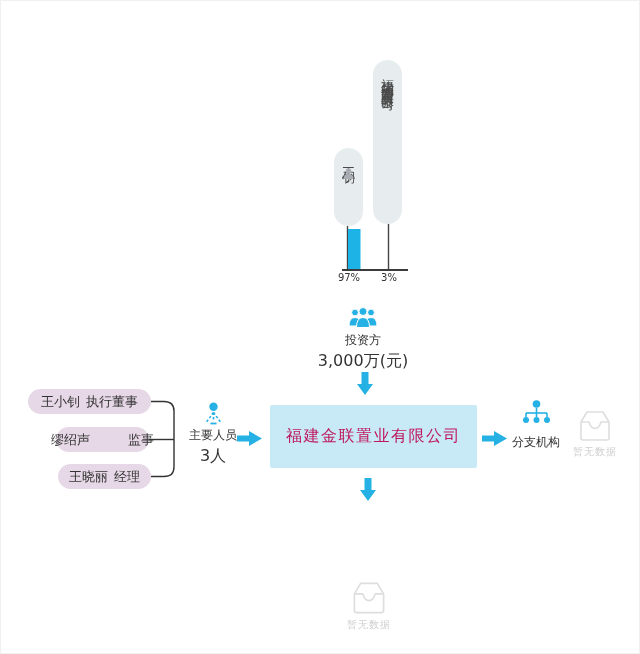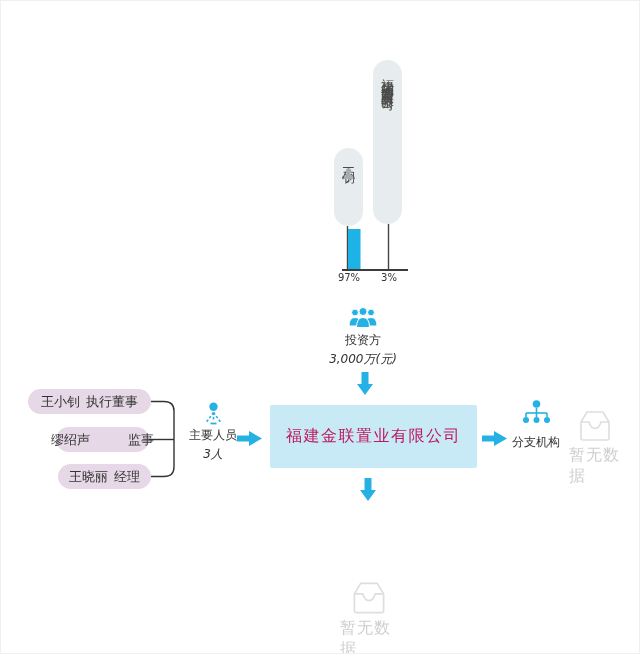--- a/index.html
+++ b/index.html
@@ -19,21 +19,21 @@
   .pill-a { left:333px; top:147px; width:29px; height:78px; padding-top:9px; }
   .pill-b { left:372px; top:59px;  width:29px; height:164px; padding-top:8px; }
   .pill-a .person-ic { margin-top:4px; }
 
   .pct { font-size:10px; color:#333; text-align:center; }
   .pct-97 { left:330px; top:271px; width:36px; }
   .pct-3  { left:371px; top:271px; width:34px; }
 
   .node { display:flex; flex-direction:column; align-items:center; }
   .node-label { font-size:12px; color:#333; text-align:right; white-space:nowrap; }
-  .node-sub   { font-size:12px; color:#333; text-align:left;font-style:italic; }
+  .node-sub   { font-size:16px; color:#333; text-align:left; }
 
   .investor-block { left:312px; top:305px; width:100px; }
   .investor-block .node-label { margin-top:3px; }
   .investor-block .node-sub { margin-top:2px; }
 
   .company-box { left:269px; top:404px; width:207px; height:63px; background:#c8e9f6;
                  border-radius:2px; display:flex; align-items:center; justify-content:center; }
   .company-box span { font-size:16px; color:#be185d; letter-spacing:1.5px; }
 
   .hpill { background:#e6d8e6; border-radius:13px; height:25px; display:flex;
@@ -49,21 +49,21 @@
   .personnel-block .node-sub { margin-top:2px; }
 
   .branches-block { left:503px; top:399px; width:64px; }
   .branches-block .node-label { margin-top:8px; }
 
   .invest-block { left:331px; top:503px; width:64px; }
   .invest-block .node-label { margin-top:3px; }
   .invest-block .node-sub { margin-top:1px; color:#555; }
 
   .empty { display:flex; flex-direction:column; align-items:center; }
-  .empty-label { font-size:16px; color:#cfcfcf; margin-top:2px; letter-spacing:1px; }
+  .empty-label { font-size:10px; color:#cfcfcf; margin-top:2px; letter-spacing:1px; }
   .empty-right  { left:568px; top:408px; width:52px; }
   .empty-bottom { left:339px; top:579px; width:58px; }
 
   .arrow-right-a { left:236px; top:430px; }
   .arrow-right-b { left:481px; top:430px; }
   .arrow-down-a  { left:356px; top:371px; }
   .arrow-down-b  { left:359px; top:477px; }
 </style>
 </head>
 <body>

